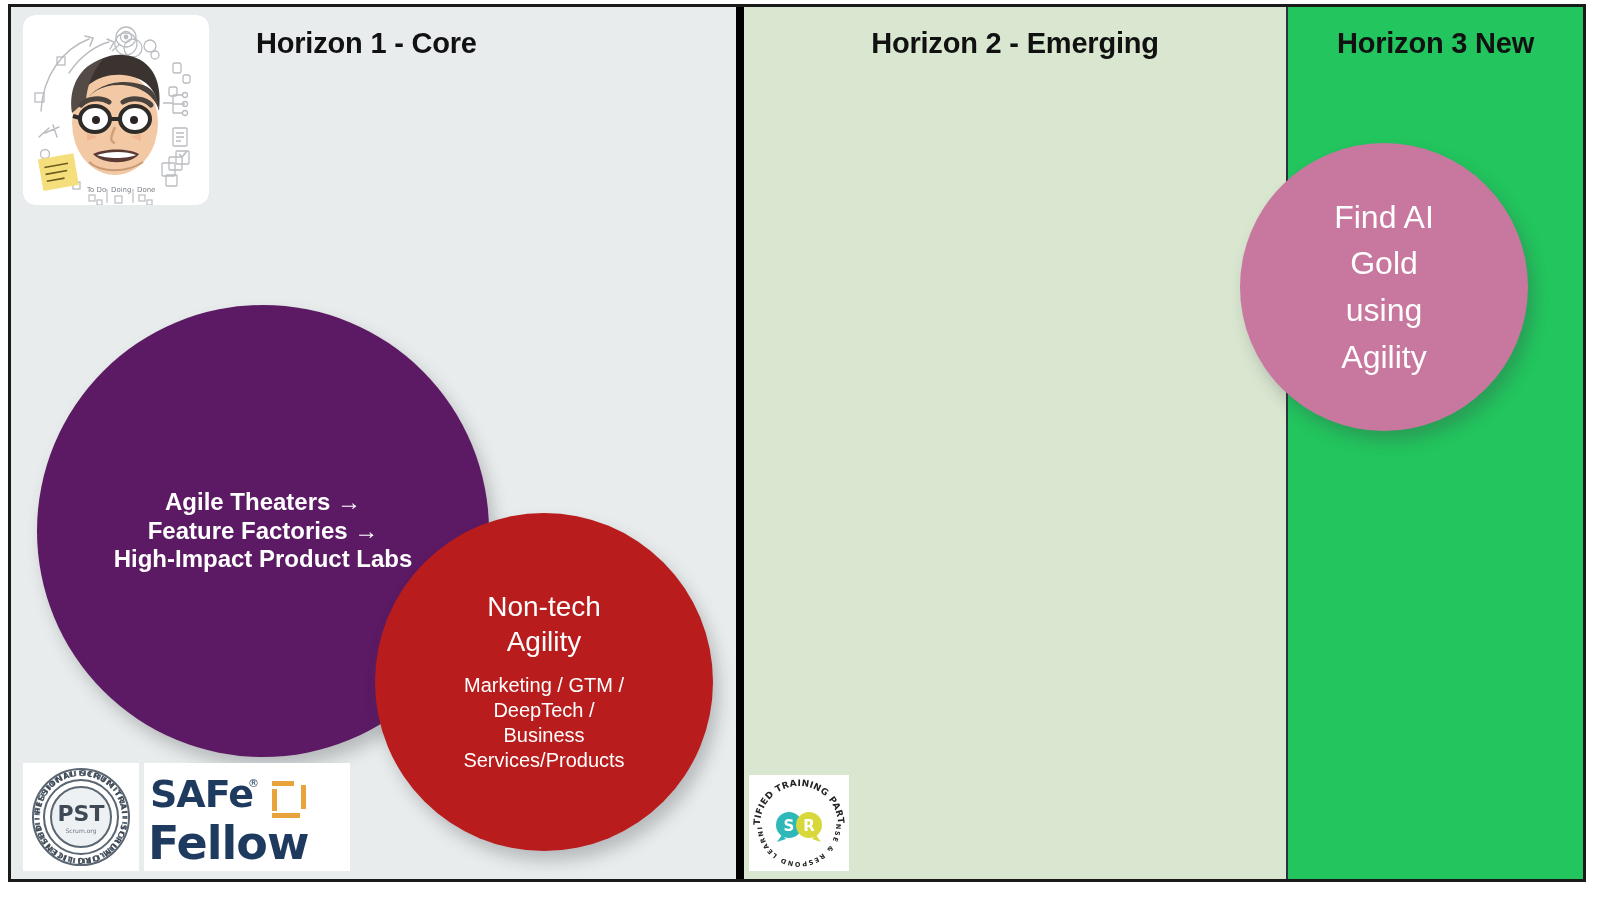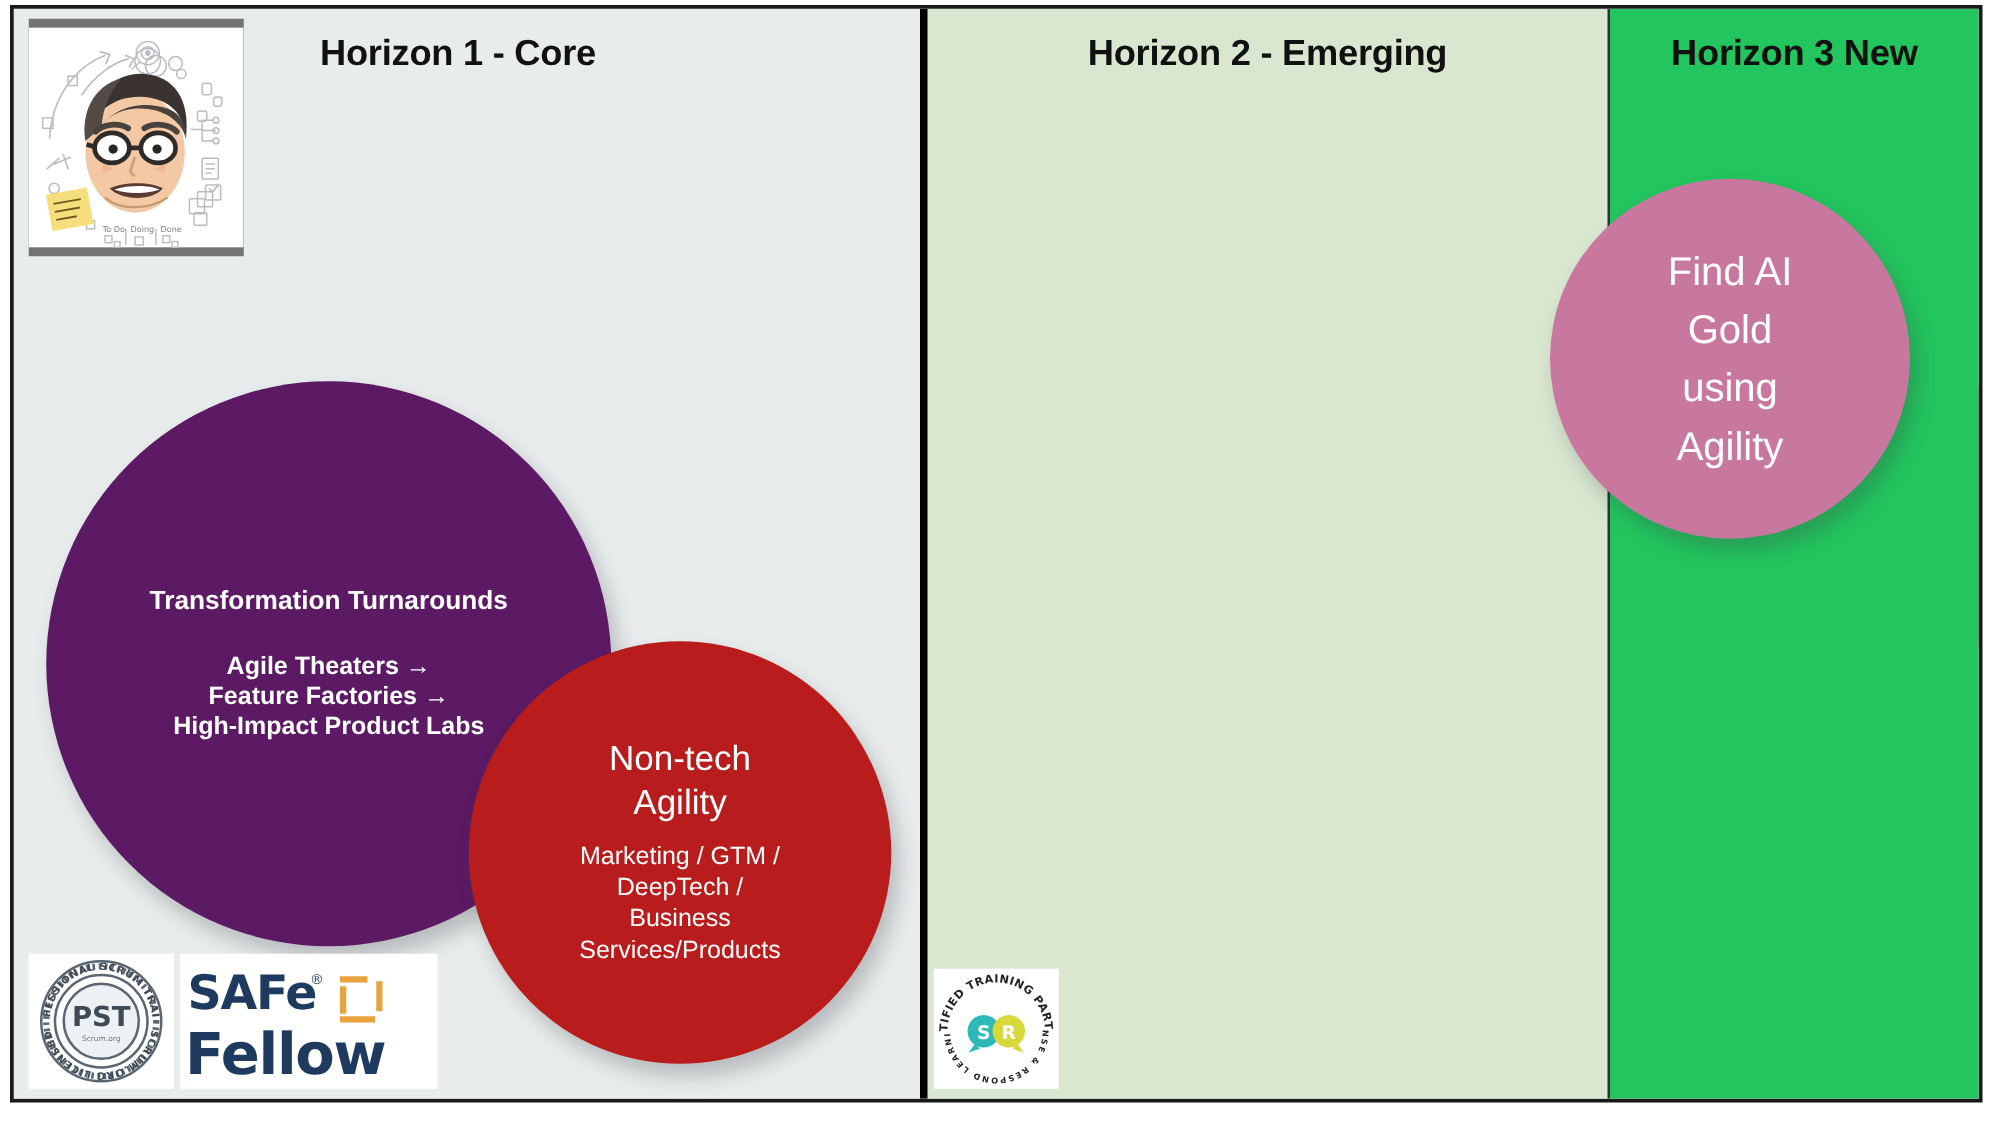--- a/index.html
+++ b/index.html
@@ -23,42 +23,43 @@
     overflow:hidden;
   }
 
   
   .col{
     position:absolute;
     top:0;bottom:0;
     box-sizing:border-box;
   }
   .col-h1{left:0;   width:725px; background:#e8ecec;}
-  .col-h2{left:725px;width:552px; background:#d9e6d0; border-left:6px solid #000000; border-right:2px solid #2b3340;}
+  .col-h2{left:725px;width:552px; background:#d9e6d0; border-left:8px solid #000000; border-right:2px solid #2b3340;}
   .col-h3{left:1277px;right:0;    background:#22c55e;}
 
   .col-title{
     position:absolute;
     top:20px;left:0;right:0;
     text-align:center;
     font-size:29px;
     font-weight:bold;
     color:#111111;
     letter-spacing:-0.2px;
     white-space:nowrap;
   }
   .col-h1 .col-title{text-align:left;left:245px;}
 
   
   .avatar-card{
     position:absolute;
     left:12px;top:8px;
-    width:172px;height:190px;
-    background:#737373;
+    width:186px;height:190px;
+    background:#c4b5fd;
     overflow:hidden;
+    border-radius:12px;
   }
   .avatar-card svg{display:block;width:100%;height:100%;}
 
   
   .bubble{
     position:absolute;
     border-radius:50%;
     display:flex;
     align-items:center;
     justify-content:center;
@@ -78,21 +79,21 @@
 
   
   .bubble-transformation{
     left:26px;top:298px;
     width:452px;height:452px;
     background:#5b1a63;
   }
   .bubble-transformation .line-main{
     display:block;font-size:21px;font-weight:bold;margin-bottom:28px;
   }
-  .bubble-transformation .line-s{display:block;font-size:20px;font-weight:bold;line-height:1.20;}
+  .bubble-transformation .line-s{display:block;font-size:24px;font-weight:bold;line-height:1.20;}
 
   
   .bubble-nontech{
     left:364px;top:506px;
     width:338px;height:338px;
     background:#b91c1c;
   }
   .bubble-nontech .b-title{font-size:28px;line-height:1.22;}
   .bubble-nontech .b-sub{font-size:20px;line-height:1.26;margin-top:14px;}
 
@@ -222,21 +223,20 @@
           <g fill="#7a7f85" font-family="DejaVu Sans" font-size="7">
             <text x="64" y="177">To Do</text>
               <text x="88" y="177">Doing</text>
               <text x="114" y="177">Done</text>
           </g>
         </svg>
       </div>
 
       <div class="bubble bubble-transformation">
         <div class="txt">
-          <span class="line-main">Transformation Turnarounds</span>
           <span class="line-s">Agile Theaters →</span>
           <span class="line-s">Feature Factories →</span>
           <span class="line-s">High-Impact Product Labs</span>
         </div>
       </div>
 
       <div class="bubble bubble-nontech">
         <div class="txt">
           <span class="b-title nl">Non-tech<br>Agility</span>
           <span class="b-sub nl">Marketing / GTM /<br>DeepTech /<br>Business<br>Services/Products</span>

